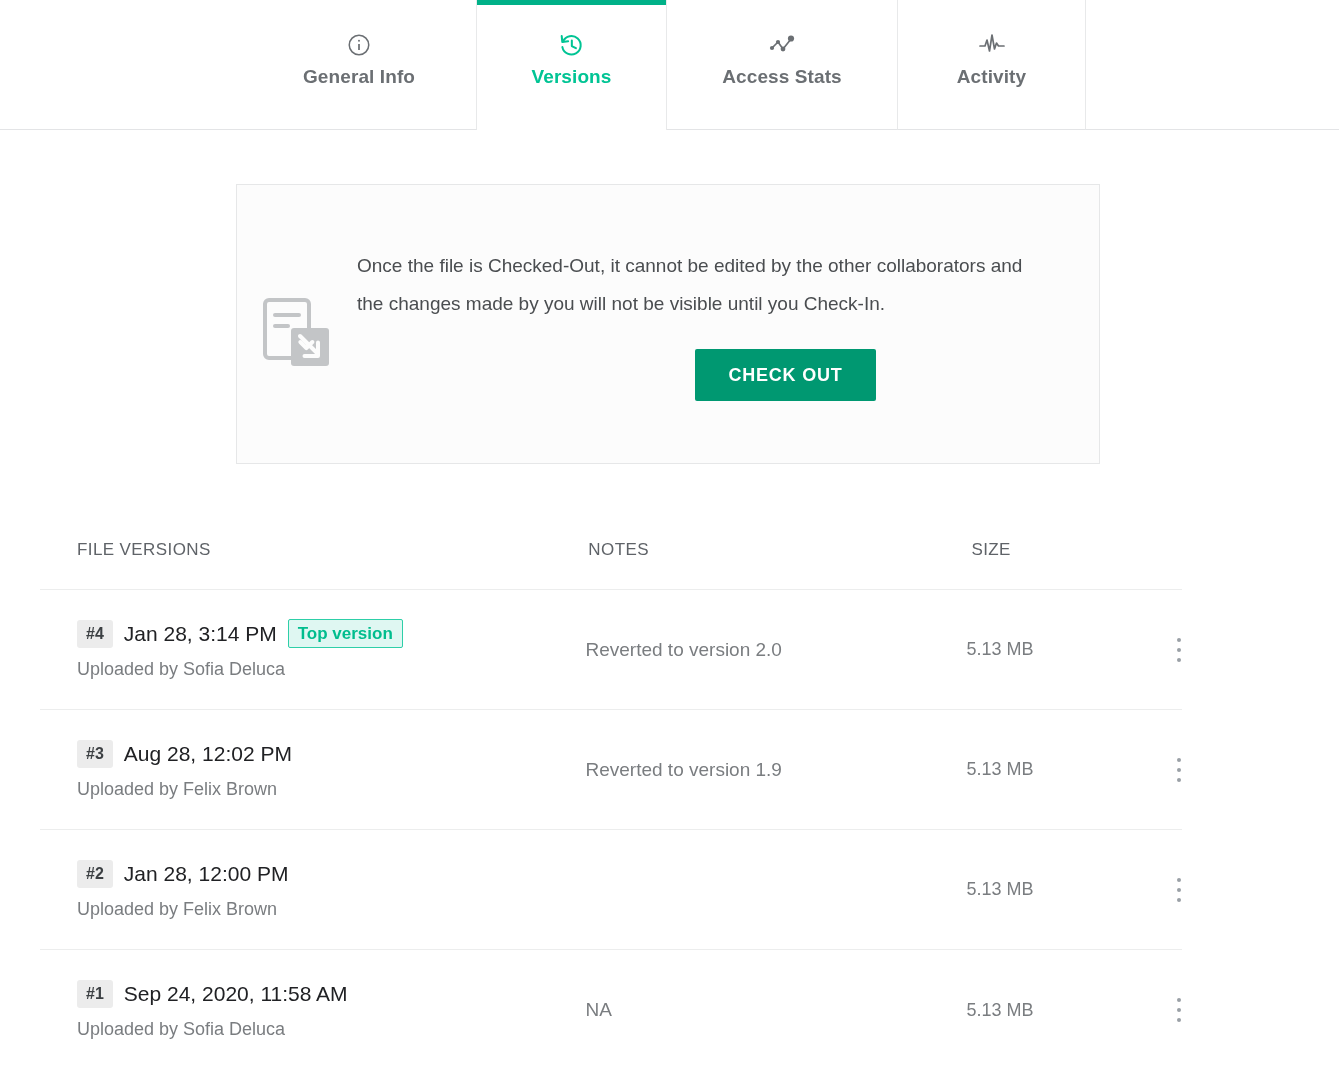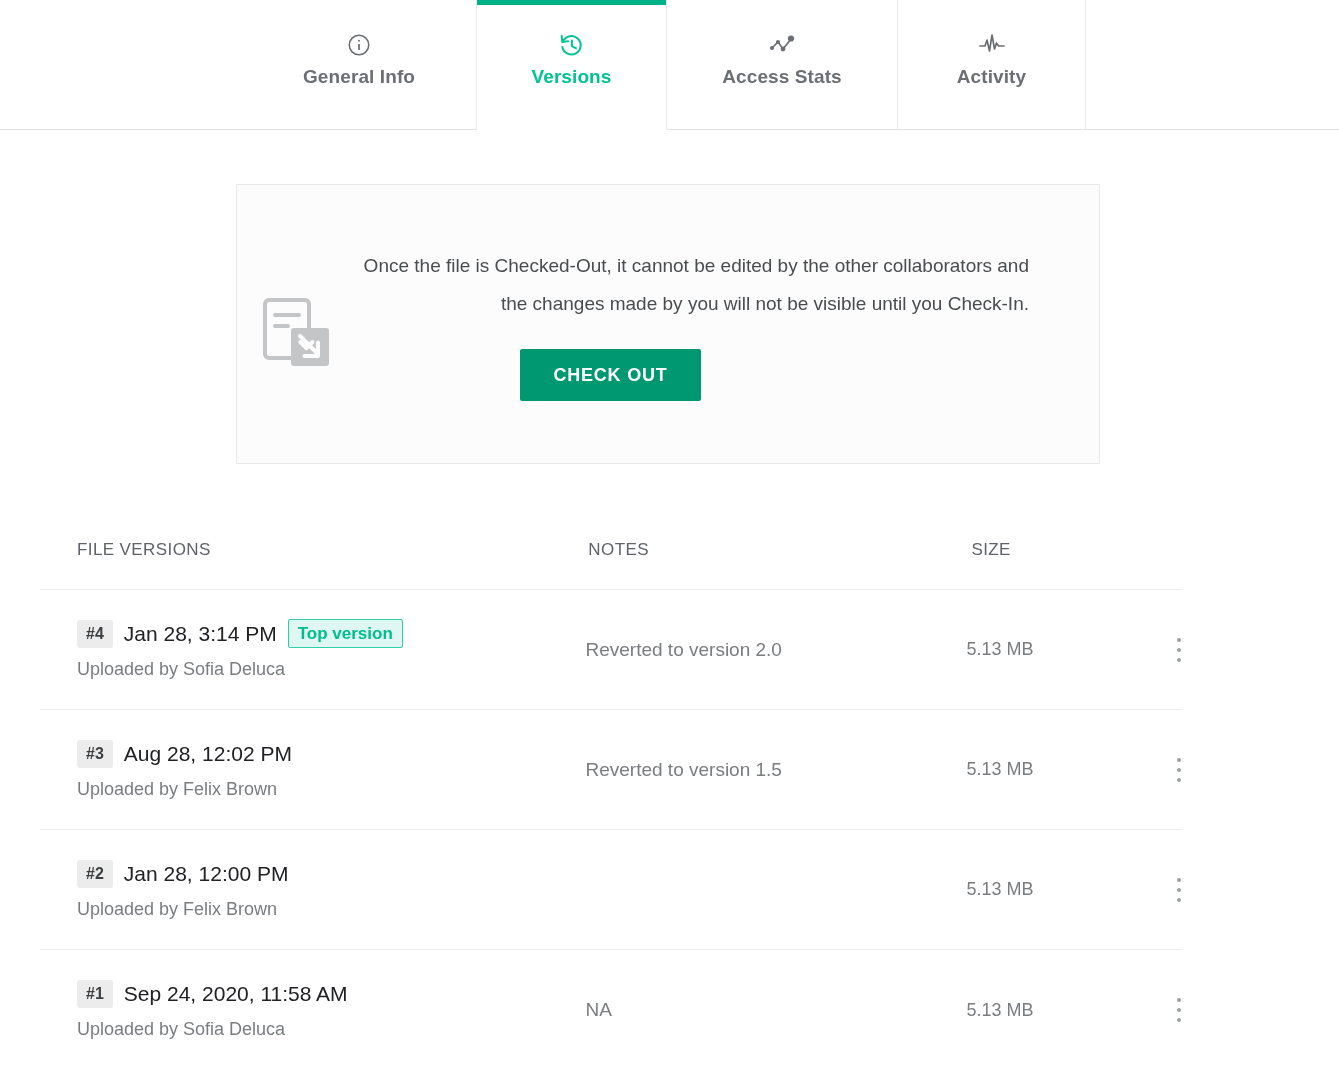--- a/index.html
+++ b/index.html
@@ -86,21 +86,20 @@
     position: absolute;
     left: 236px;
     top: 184px;
     width: 864px;
     height: 280px;
     box-sizing: border-box;
     background: #fcfcfc;
     border: 1px solid #e6e7e8;
     display: flex;
     align-items: center;
-    text-align: right;
   }
   .checkout-icon {
     width: 120px;
     flex: 0 0 120px;
     display: flex;
     align-items: center;
     justify-content: center;
     padding-top: 18px;
   }
   .checkout-body {
@@ -112,20 +111,21 @@
     line-height: 38px;
     color: #4a4d50;
     max-width: 672px;
     margin: 0 0 26px 0;
   }
   .checkout-actions {
     display: flex;
     align-items: center;
     gap: 23px;
     padding-left: 163px;
+    flex-direction: column;
   }
   .btn {
     font-family: "Liberation Sans", sans-serif;
     font-size: 18px;
     font-weight: bold;
     letter-spacing: 0.8px;
     height: 52px;
     display: inline-flex;
     align-items: center;
     justify-content: center;
@@ -363,21 +363,21 @@
 
   <div class="vt-row">
     <div class="col-name">
       <div class="vt-line1">
         <span class="vnum">#3</span>
         <span class="vdate">Aug 28, 12:02 PM</span>
       </div>
       <div class="vuploader">Uploaded by Felix Brown</div>
     </div>
     <div class="col-notes">
-      <span class="vnote">Reverted to version 1.5</span>
+      <span class="vnote">Reverted to version 1.9</span>
     </div>
     <div class="col-size">
       <span class="vsize">5.13 MB</span>
     </div>
     <div class="col-menu">
       <div class="kebab">
           <span></span>
           <span></span>
           <span></span>
         </div>

